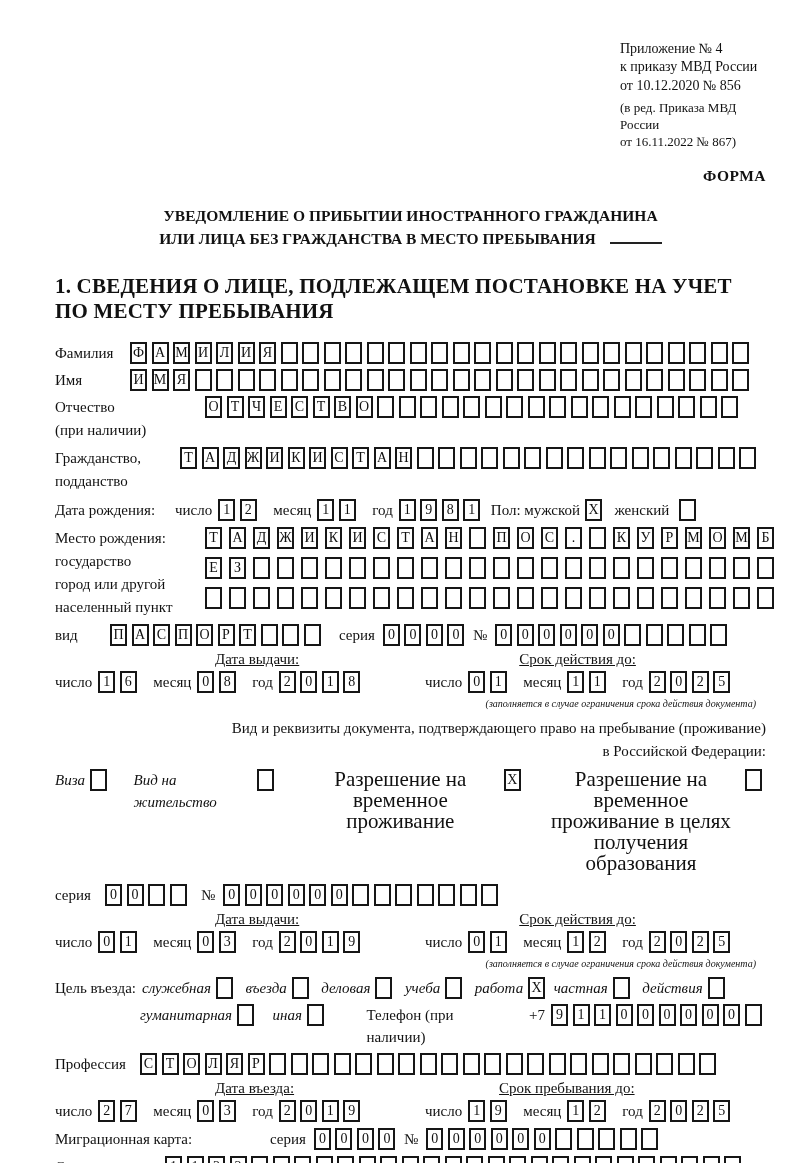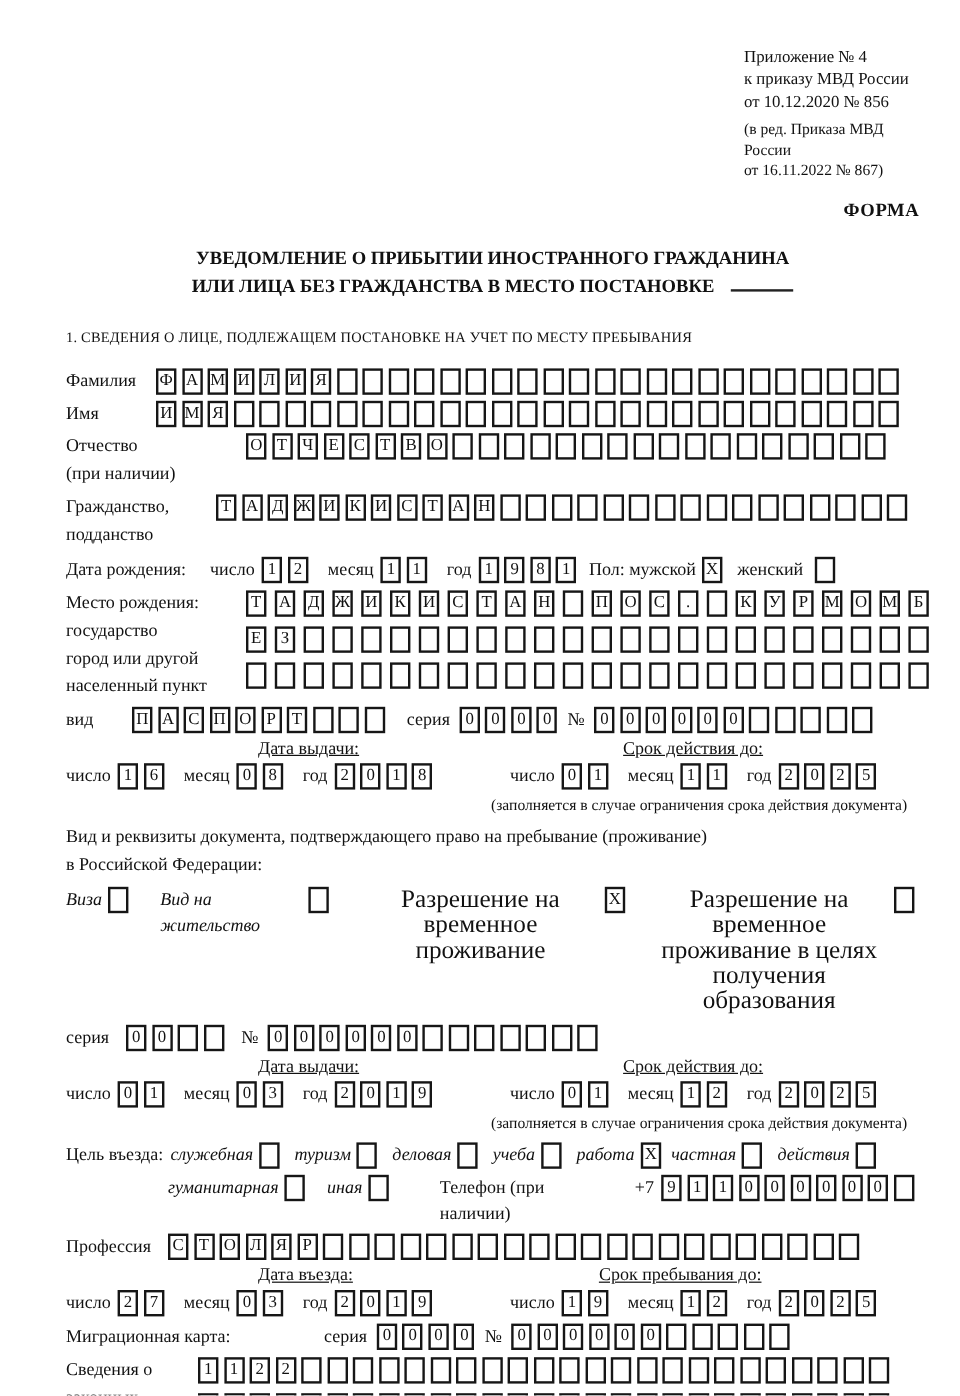--- a/index.html
+++ b/index.html
@@ -16,43 +16,43 @@
   .cell {
     display:inline-block; width:17px; height:22px;
     border:2px solid #161616; margin-right:4.5px;
     text-align:center; font-size:14px; line-height:18px;
     vertical-align:top; background:#fff;
   }
   .cells-wide .cell { margin-right:7px; }
 
   .row { display:flex; align-items:flex-start; margin-bottom:5px; }
   .lab { font-size:15px; line-height:22px; }
-  .lab2 { font-size:15px; line-height:23px; }
+  .lab2 { font-size:15px; line-height:23px;text-align:right; }
 
   
   .annex { margin-left:565px; font-size:14px; line-height:1.32; }
   .annex-note { margin-left:565px; font-size:13px; line-height:1.3; margin-top:5px; }
   .forma { text-align:right; font-weight:bold; font-size:15.5px; margin-top:16px; letter-spacing:.5px; }
   .title { text-align:center; font-weight:bold; font-size:15.5px; line-height:1.45; margin-top:20px; }
   .blank-line { display:inline-block; width:52px; border-bottom:2px solid #222; margin-left:14px; }
-  .sec-head { font-weight:normal; font-size:12px; margin-top:24px; margin-bottom:18px; letter-spacing:.2px; }
+  .sec-head { font-weight:bold; font-size:21px; margin-top:24px; margin-bottom:18px; letter-spacing:.2px; }
 
   .w75  { width:75px;  flex:none; }
   .w150 { width:150px; flex:none; }
   .w125 { width:125px; flex:none; }
   .w85  { width:85px;  flex:none; }
   .labcol { flex:none; }
   .labcol div { font-size:15px; line-height:23px; }
 
   .grp { display:inline-flex; align-items:flex-end; }
   .grp .gl { margin:0 6px 0 12px; }
   .grp .gl0 { margin-right:6px; }
 
   .dhead { display:flex; font-size:15px; margin-top:3px; margin-bottom:3px;text-decoration:underline; }
-  .note { font-size:13px; text-align:right; padding-right:10px; margin-top:1px; margin-bottom:8px; }
+  .note { font-size:10px; text-align:right; padding-right:10px; margin-top:1px; margin-bottom:8px;font-style:italic; }
   .center-head { text-align:center; font-weight:bold; font-size:14.5px; margin:3px 0 6px 0; }
 
   .opt { display:inline-flex; align-items:flex-start; }
   .opt .olab { font-size:15px; line-height:22px; margin-right:5px;font-style:italic; }
   .opt .olab-multi { font-size:21px; line-height:21px; text-align:center; margin-right:8px; }
   .stack { margin-bottom:2px; }
   .mt2{margin-top:2px;} .mt6{margin-top:6px;} .mt10{margin-top:10px;}
 </style>
 </head>
 <body>
@@ -65,21 +65,21 @@
     <div>от 10.12.2020 № 856</div>
   </div>
   <div class="annex-note">
     <div>(в ред. Приказа МВД России</div>
     <div>от 16.11.2022 № 867)</div>
   </div>
   <div class="forma">ФОРМА</div>
 
   <div class="title">
     <div>УВЕДОМЛЕНИЕ О ПРИБЫТИИ ИНОСТРАННОГО ГРАЖДАНИНА</div>
-    <div><span>ИЛИ ЛИЦА БЕЗ ГРАЖДАНСТВА В МЕСТО ПОСТАНОВКЕ</span><span class="blank-line"></span></div>
+    <div><span>ИЛИ ЛИЦА БЕЗ ГРАЖДАНСТВА В МЕСТО ПРЕБЫВАНИЯ</span><span class="blank-line"></span></div>
   </div>
 
   <div class="sec-head">1. СВЕДЕНИЯ О ЛИЦЕ, ПОДЛЕЖАЩЕМ ПОСТАНОВКЕ НА УЧЕТ ПО МЕСТУ ПРЕБЫВАНИЯ</div>
 
   <div class="row">
     <span class="lab w75">Фамилия</span>
     <span class="cells"><span class="cell">Ф</span><span class="cell">А</span><span class="cell">М</span><span class="cell">И</span><span class="cell">Л</span><span class="cell">И</span><span class="cell">Я</span><span class="cell"></span><span class="cell"></span><span class="cell"></span><span class="cell"></span><span class="cell"></span><span class="cell"></span><span class="cell"></span><span class="cell"></span><span class="cell"></span><span class="cell"></span><span class="cell"></span><span class="cell"></span><span class="cell"></span><span class="cell"></span><span class="cell"></span><span class="cell"></span><span class="cell"></span><span class="cell"></span><span class="cell"></span><span class="cell"></span><span class="cell"></span><span class="cell"></span></span>
   </div>
 
   <div class="row">
@@ -229,21 +229,21 @@
   </div>
   <div class="note">(заполняется в случае ограничения срока действия документа)</div>
 
   <div class="row">
     <span class="lab">Цель въезда:</span>
     <span class="opt" style="margin-left:6px">
         <span class="olab">служебная</span>
         <span class="cells"><span class="cell"></span></span>
       </span>
     <span class="opt" style="margin-left:8px">
-        <span class="olab">туризм</span>
+        <span class="olab">въезда</span>
         <span class="cells"><span class="cell"></span></span>
       </span>
     <span class="opt" style="margin-left:8px">
         <span class="olab">деловая</span>
         <span class="cells"><span class="cell"></span></span>
       </span>
     <span class="opt" style="margin-left:8px">
         <span class="olab">учеба</span>
         <span class="cells"><span class="cell"></span></span>
       </span>

